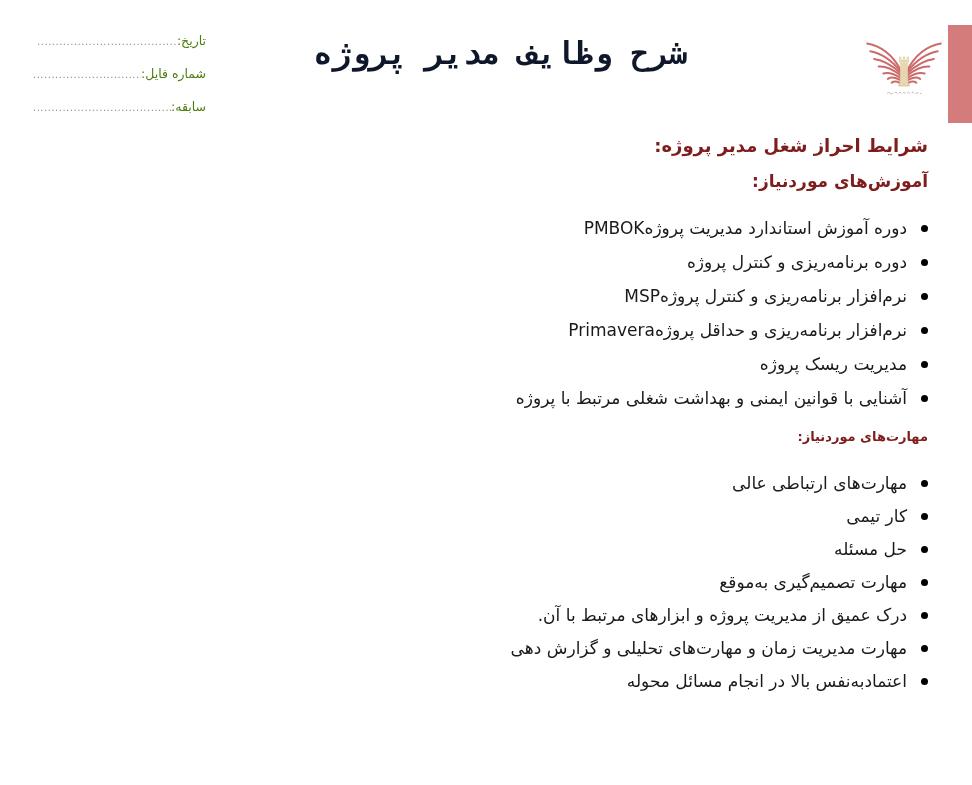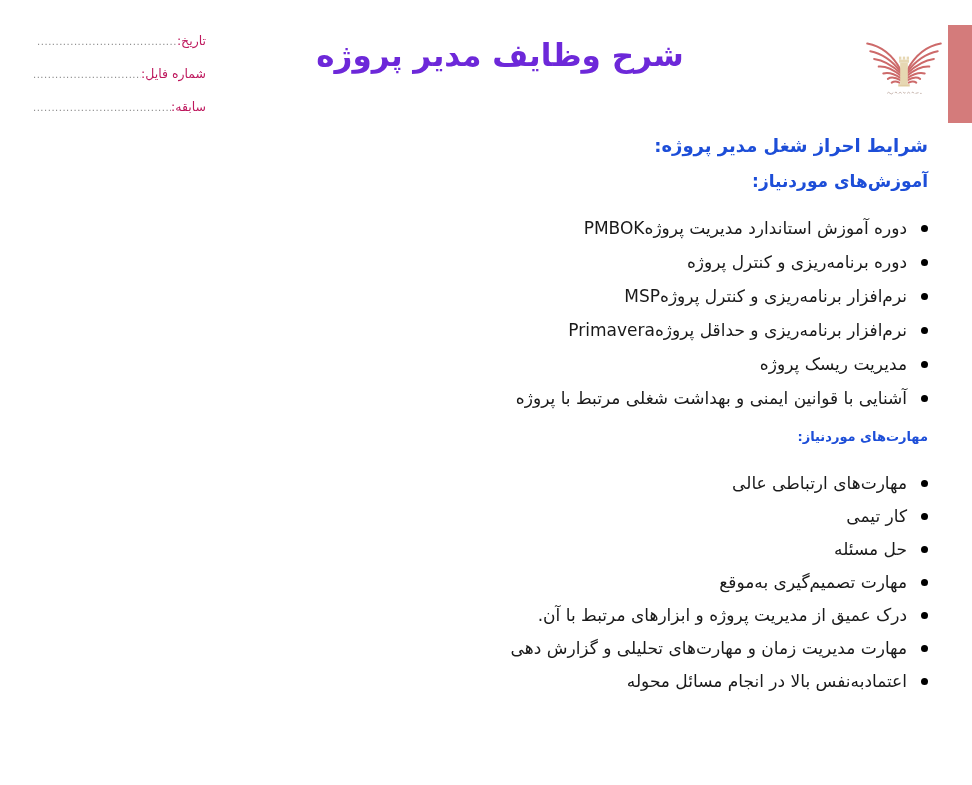--- a/index.html
+++ b/index.html
@@ -16,38 +16,39 @@
   .meta{
     position:absolute;left:30px;top:33px;width:176px;
     direction:rtl;
   }
   .meta-row{
     display:flex;align-items:baseline;
     height:19px;margin-bottom:14px;
   }
   .meta-label{
     flex:none;
-    font-size:12.5px;color:#be185d;
+    font-size:12.5px;color:#4d7c0f;
     white-space:nowrap;
   }
   .meta-dots{
     flex:1;overflow:hidden;
     direction:ltr;text-align:right;
     font-size:10px;letter-spacing:0.5px;
     color:#8a8a8a;white-space:nowrap;
     padding-left:3px;
   }
 
   
   .doc-title{
     position:absolute;left:310px;top:34px;width:380px;
     direction:rtl;text-align:center;
     font-size:31px;font-weight:bold;
-    color:#6d28d9;
+    color:#0f172a;
     line-height:1.4;
+    font-family:Liberation Mono, monospace;
   }
 
   
   .logo{
     position:absolute;right:22px;top:32px;
     width:92px;height:86px;
   }
   .logo svg{display:block;width:100%;height:100%;}
 
   
@@ -58,21 +59,21 @@
   }
 
   
   .content{
     position:absolute;top:134px;right:44px;left:40px;
     direction:rtl;text-align:right;
   }
   .section-heading{
     margin:0;
     font-size:18px;font-weight:bold;
-    color:#1d4ed8;
+    color:#7f1d1d;
     line-height:24px;
   }
   .section-heading.h2{margin-top:11px;font-size:17px;}
   .section-heading.h3{margin-top:10px;font-size:13px;}
   ul.bullets{
     list-style:none;margin:18px 0 0 0;padding:0;
   }
   ul.bullets li{
     display:flex;align-items:center;
     line-height:34px;height:34px;

